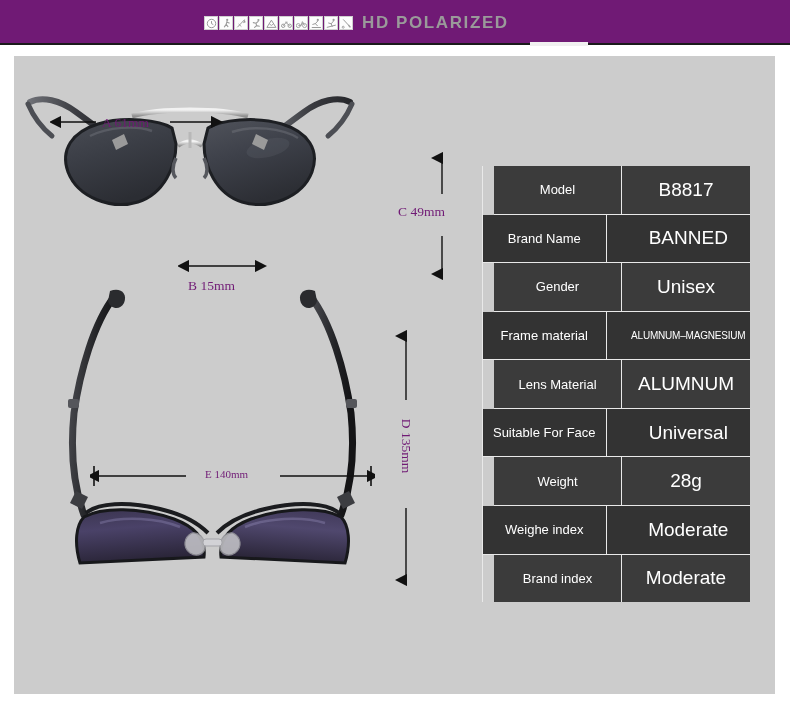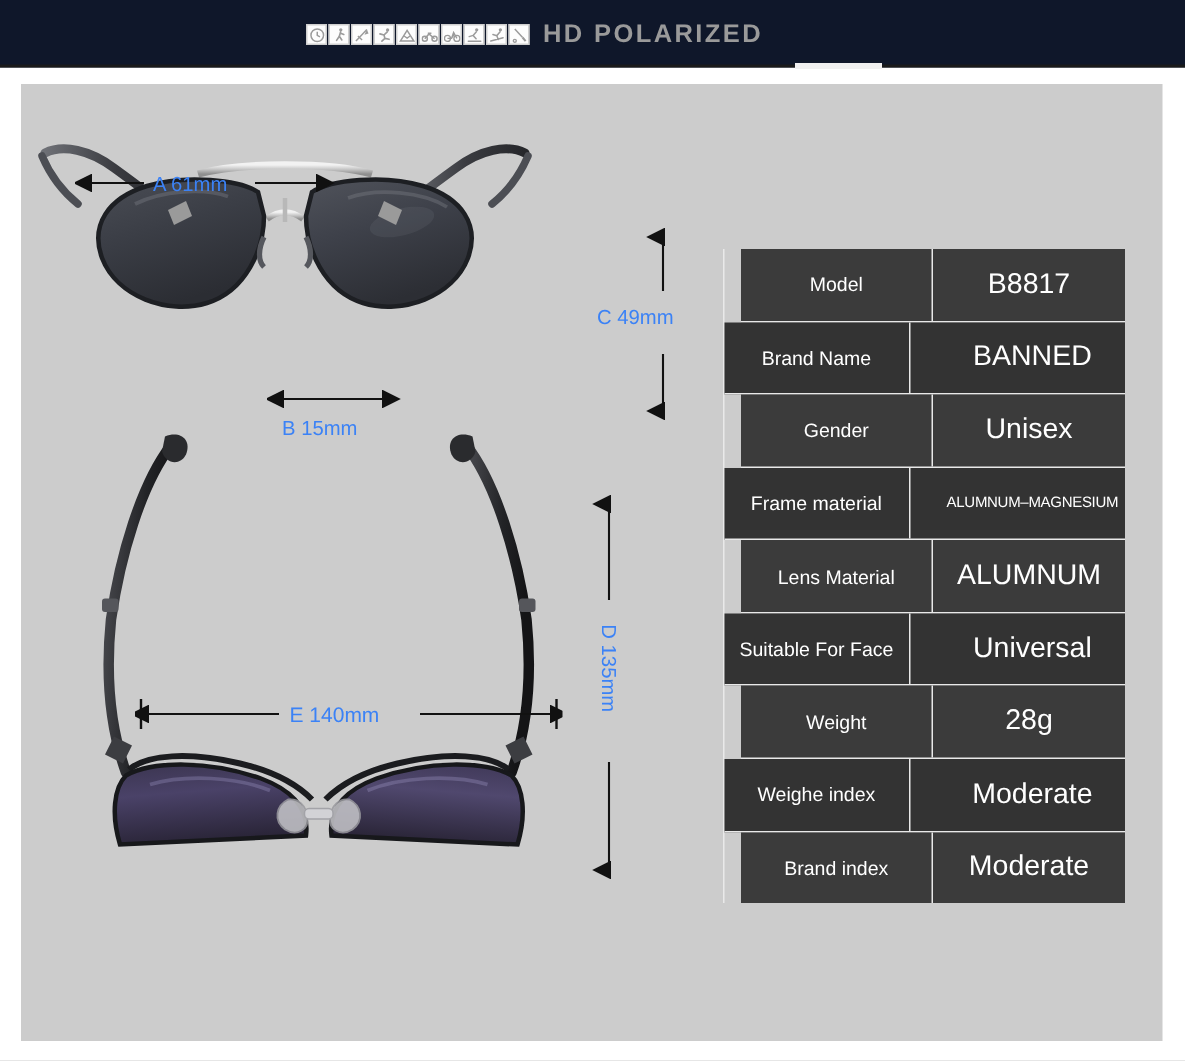--- a/index.html
+++ b/index.html
@@ -7,21 +7,21 @@
     width:790px;height:707px;
     background:#ffffff;
     font-family:"Liberation Sans", sans-serif;
     overflow:hidden;
     position:relative;
   }
 
   
   #header{
     position:absolute; left:0; top:0; width:790px; height:45px;
-    background:#0f172a;
+    background:#701a75;
     border-bottom:2px solid #1a1a1a;
     box-sizing:border-box;
   }
   #header-inner{
     position:absolute; left:204px; top:13px;
     display:flex; align-items:center; gap:9px;
   }
   #icon-strip{ display:flex; align-items:center; gap:1px; }
   .pictogram{
     width:14px;height:14px;
@@ -47,40 +47,40 @@
     background:#cccccc;
   }
 
   
   #glasses-front{ position:absolute; left:20px; top:84px; width:340px; height:135px; }
 
   
   #glasses-top{ position:absolute; left:40px; top:275px; width:345px; height:290px; }
 
   
-  .dim{ position:absolute; color:#3b82f6; font-size:13px; white-space:nowrap; }
+  .dim{ position:absolute; color:#701a75; font-size:13px; white-space:nowrap;font-family:Liberation Serif, serif; }
 
   #dim-a{ left:50px; top:112px; width:220px; height:30px; }
   #dim-a .lbl{ position:absolute; left:52px; top:3px; font-size:13.5px; }
 
   #dim-b{ left:178px; top:258px; width:120px; height:44px; }
   #dim-b .lbl{ position:absolute; left:10px; top:20px; font-size:13.5px; }
 
   #dim-c{ left:398px; top:150px; width:86px; height:130px; }
   #dim-c .lbl{ position:absolute; left:0px; top:54px; font-size:13.5px; }
 
   #dim-d{ left:390px; top:330px; width:60px; height:256px; }
   #dim-d .lbl{
     position:absolute; left:-32px; top:108px; width:96px;
     text-align:center; font-size:13.5px;
     transform:rotate(90deg);
   }
 
   #dim-e{ left:90px; top:462px; width:285px; height:34px; }
-  #dim-e .lbl{ position:absolute; left:103px; top:6px; font-size:14px; }
+  #dim-e .lbl{ position:absolute; left:115px; top:6px; font-size:11px; }
 
   
   #spec-table{
     position:absolute; left:482px; top:166px;
     width:268px; height:436px;
     display:flex; flex-direction:column;
     border-left:1px solid #e9e9e9;
     box-sizing:border-box;
   }
   .spec-row{

